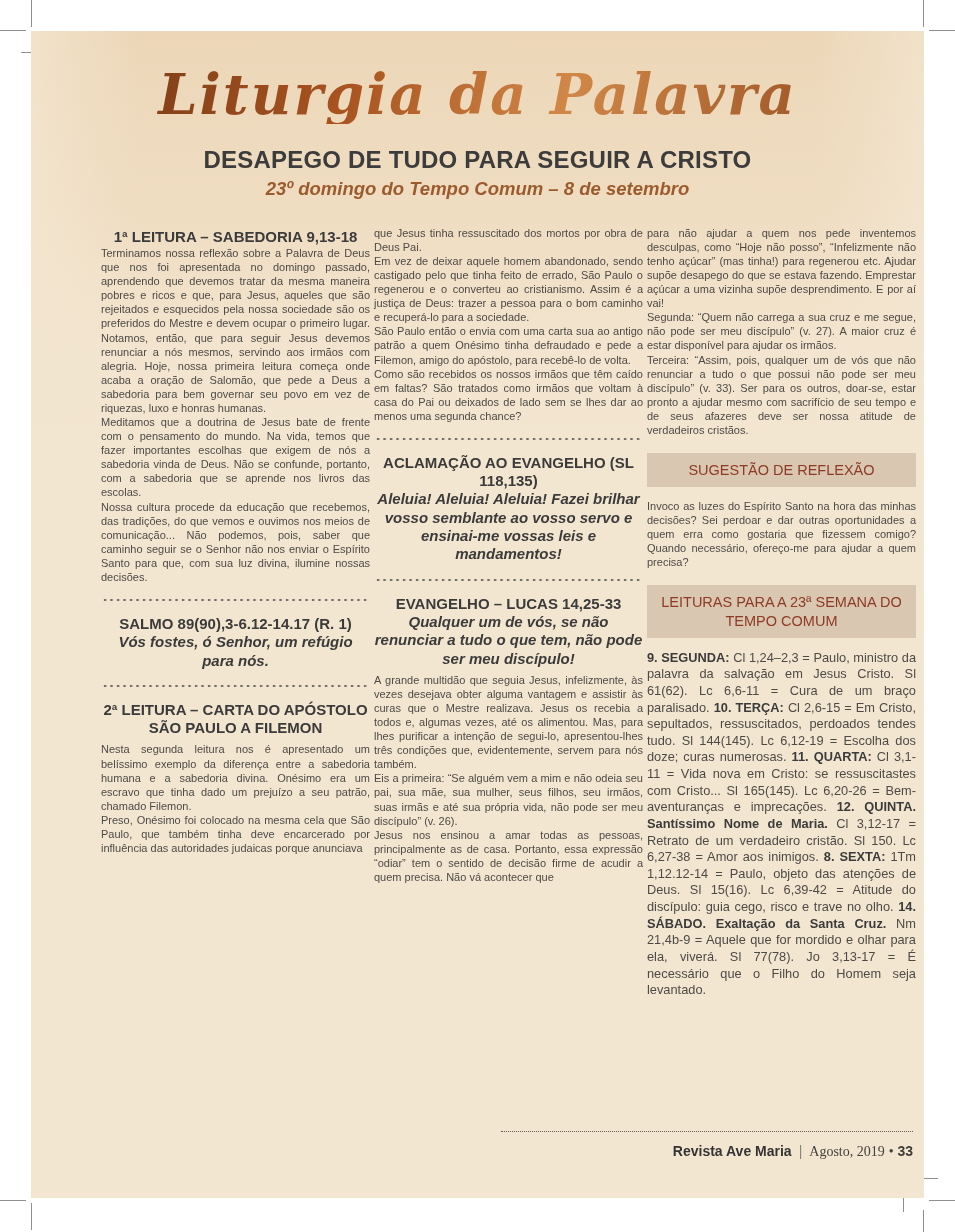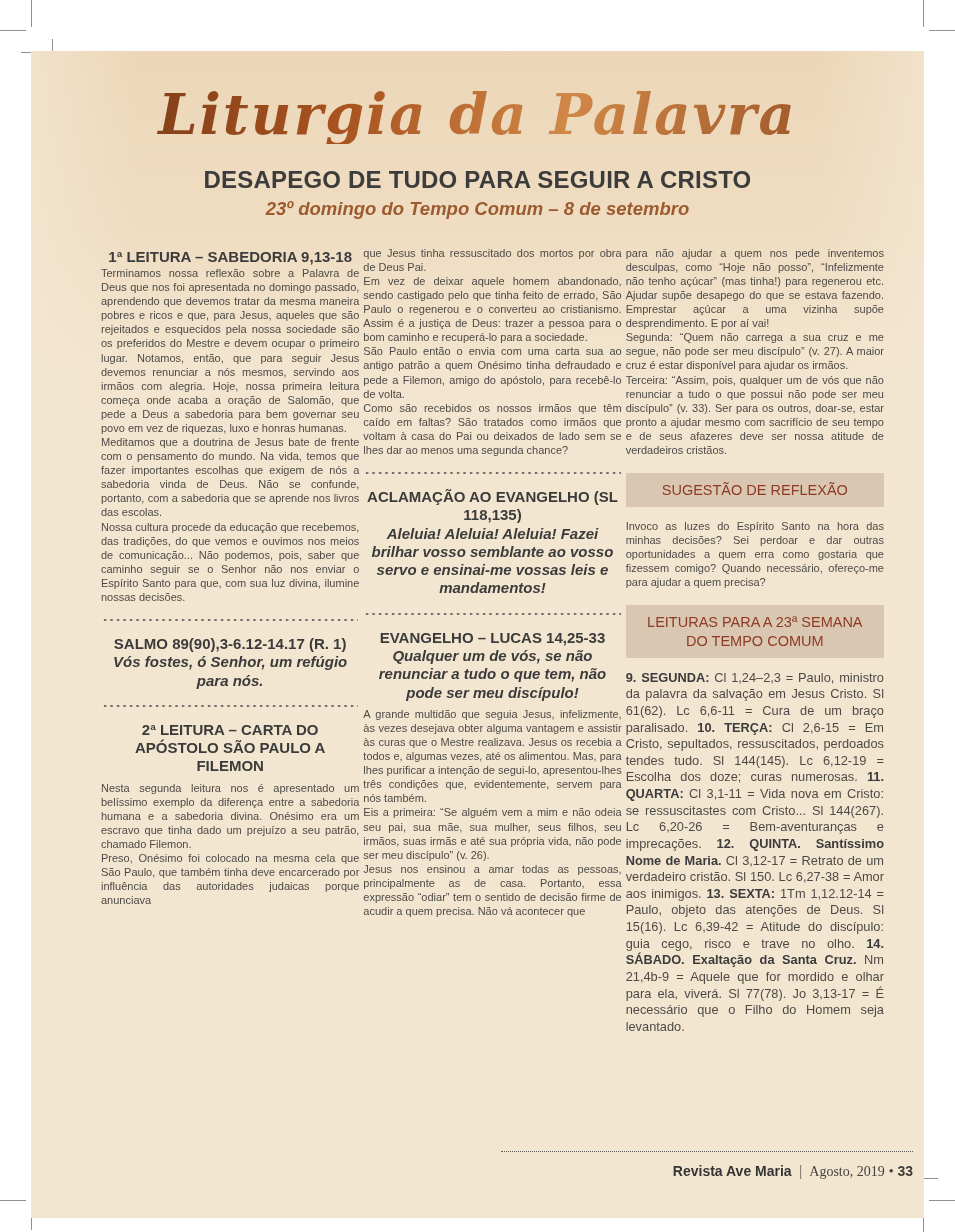--- a/index.html
+++ b/index.html
@@ -6,21 +6,21 @@
   html,body { width:955px; height:1232px; background:#ffffff; font-family:"Liberation Sans", sans-serif; }
   .canvas { position:relative; width:955px; height:1232px; overflow:hidden; background:#fff; }
 
   
   .mark { position:absolute; background:#8f8f8f; }
   .mark.v { width:1px; }
   .mark.h { height:1px; }
 
   
   .page { position:absolute; left:31px; top:31px; width:893px; height:1167px;
-          background:#f3e6d1; overflow:hidden;margin-top:20px; }
+          background:#f3e6d1; overflow:hidden; }
 
   
   .glass { position:absolute; top:0; left:0; right:0; height:440px; pointer-events:none;
     background-image:
       radial-gradient(ellipse at 42% 12%, rgba(186,64,44,0.30), transparent 22%),
       radial-gradient(ellipse at 49% 6%, rgba(140,90,150,0.22), transparent 16%),
       radial-gradient(ellipse at 12% 30%, rgba(190,120,70,0.25), transparent 35%),
       radial-gradient(ellipse at 85% 20%, rgba(200,130,80,0.28), transparent 40%),
       linear-gradient(90deg, transparent 0 28%, rgba(176,116,70,0.38) 28% 34%, transparent 34% 62%, rgba(176,116,70,0.38) 62% 68%, transparent 68%),
       repeating-linear-gradient(90deg, rgba(172,110,66,0.28) 0 2px, rgba(224,183,140,0.22) 2px 26px),
@@ -37,21 +37,21 @@
   
   .header { position:relative; text-align:center; padding-top:34px; }
   .script-title { font-family:"DejaVu Serif","Liberation Serif",serif; font-style:italic; font-weight:bold;
     font-size:56px; line-height:1.05; letter-spacing:2px;
     background:linear-gradient(100deg,#6e3414 0%,#a85320 35%,#d08747 60%,#8a431c 100%);
     -webkit-background-clip:text; background-clip:text; color:transparent; }
   .headline { margin-top:22px; font-size:24px; font-weight:bold; letter-spacing:0.2px; color:#3c3c3c; }
   .subheadline { margin-top:4px; font-size:18.5px; font-weight:bold; font-style:italic; color:#9c5b2e; }
 
   
-  .content { position:relative; display:flex; gap:4px; padding:26px 40px 0 70px; }
+  .content { position:relative; display:flex; gap:4px; padding:26px 8px 0 70px; }
   .col { flex:1 1 0; min-width:0; }
 
   .sec-title { text-align:center; font-weight:bold; font-size:15px; line-height:1.22; color:#3b3b3b; margin-top:2px; }
   .sec-sub { text-align:center; font-weight:bold; font-style:italic; font-size:15px; line-height:1.22; color:#3b3b3b; margin-bottom:5px; }
   p.body { text-align:justify; font-size:11px; line-height:1.28; color:#4d4a46; }
   .divider { height:6px; margin:13px 1px 12px;
     background-image:radial-gradient(circle at 3px 3px, #6d6a66 1.15px, transparent 1.45px);
     background-size:6.5px 6px; background-repeat:repeat-x; background-position:left center; }
 
   .box-head { background:#d9c7b1; color:#8e3a24; font-weight:normal; text-align:center;
@@ -130,23 +130,23 @@
       <div class="col">
         <p class="body">para não ajudar a quem nos pede inventemos desculpas, como “Hoje não posso”, “Infelizmente não tenho açúcar” (mas tinha!) para regenerou etc. Ajudar supõe desapego do que se estava fazendo. Emprestar açúcar a uma vizinha supõe desprendimento. E por aí vai!</p>
         <p class="body">Segunda: “Quem não carrega a sua cruz e me segue, não pode ser meu discípulo” (v. 27). A maior cruz é estar disponível para ajudar os irmãos.</p>
         <p class="body">Terceira: “Assim, pois, qualquer um de vós que não renunciar a tudo o que possui não pode ser meu discípulo” (v. 33). Ser para os outros, doar-se, estar pronto a ajudar mesmo com sacrifício de seu tempo e de seus afazeres deve ser nossa atitude de verdadeiros cristãos.</p>
         <div class="box-head">SUGESTÃO DE REFLEXÃO</div>
         <p class="body">Invoco as luzes do Espírito Santo na hora das minhas decisões? Sei perdoar e dar outras oportunidades a quem erra como gostaria que fizessem comigo? Quando necessário, ofereço-me para ajudar a quem precisa?</p>
         <div class="box-head">LEITURAS PARA A 23ª SEMANA DO TEMPO COMUM</div>
         <p class="readings">
           <b>9. SEGUNDA:</b> <span>Cl 1,24–2,3 = Paulo, ministro da palavra da salvação em Jesus Cristo. Sl 61(62). Lc 6,6-11 = Cura de um braço paralisado.</span>
           <b>10. TERÇA:</b> <span>Cl 2,6-15 = Em Cristo, sepultados, ressuscitados, perdoados tendes tudo. Sl 144(145). Lc 6,12-19 = Escolha dos doze; curas numerosas.</span>
-          <b>11. QUARTA:</b> <span>Cl 3,1-11 = Vida nova em Cristo: se ressuscitastes com Cristo... Sl 144(267). Lc 6,20-26 = Bem-aventuranças e imprecações.</span>
+          <b>11. QUARTA:</b> <span>Cl 3,1-11 = Vida nova em Cristo: se ressuscitastes com Cristo... Sl 165(145). Lc 6,20-26 = Bem-aventuranças e imprecações.</span>
           <b>12. QUINTA. Santíssimo Nome de Maria.</b> <span>Cl 3,12-17 = Retrato de um verdadeiro cristão. Sl 150. Lc 6,27-38 = Amor aos inimigos.</span>
-          <b>13. SEXTA:</b> <span>1Tm 1,12.12-14 = Paulo, objeto das atenções de Deus. Sl 15(16). Lc 6,39-42 = Atitude do discípulo: guia cego, risco e trave no olho.</span>
+          <b>8. SEXTA:</b> <span>1Tm 1,12.12-14 = Paulo, objeto das atenções de Deus. Sl 15(16). Lc 6,39-42 = Atitude do discípulo: guia cego, risco e trave no olho.</span>
           <b>14. SÁBADO. Exaltação da Santa Cruz.</b> <span>Nm 21,4b-9 = Aquele que for mordido e olhar para ela, viverá. Sl 77(78). Jo 3,13-17 = É necessário que o Filho do Homem seja levantado.</span>
         </p>
       </div>
     </div>
 
     <div class="footer">
       <span class="brand">Revista Ave Maria</span><span class="sep">|</span><span class="issue">Agosto, 2019</span>
       <span class="issue">•</span>
       <span class="pageno">33</span>
     </div>

